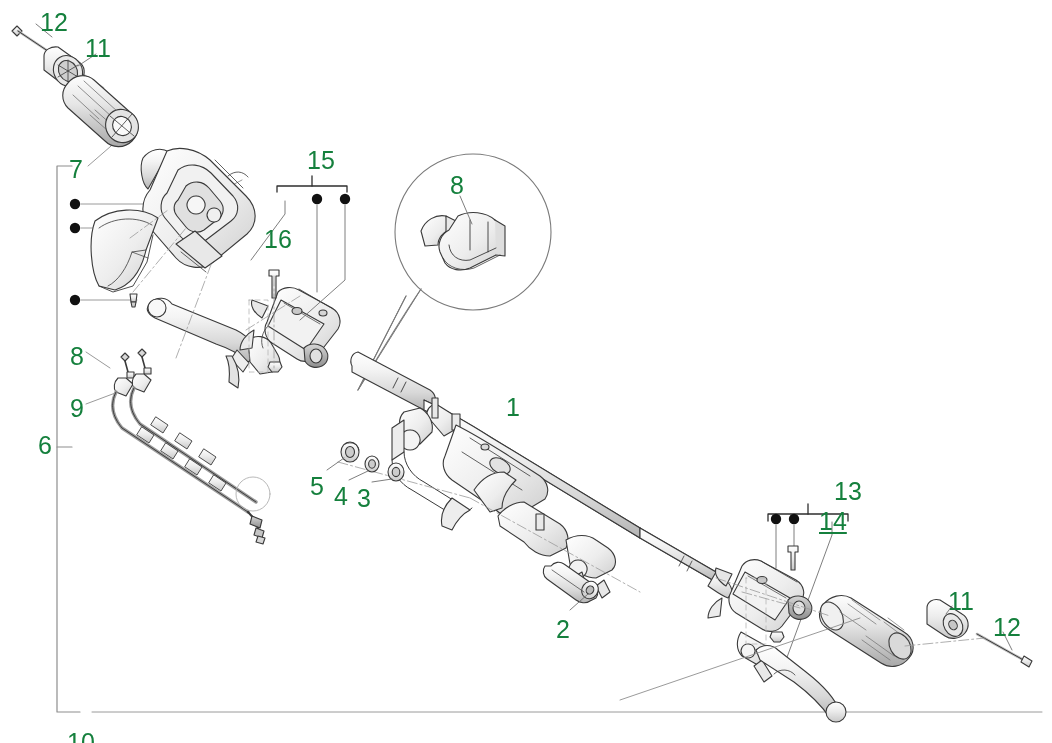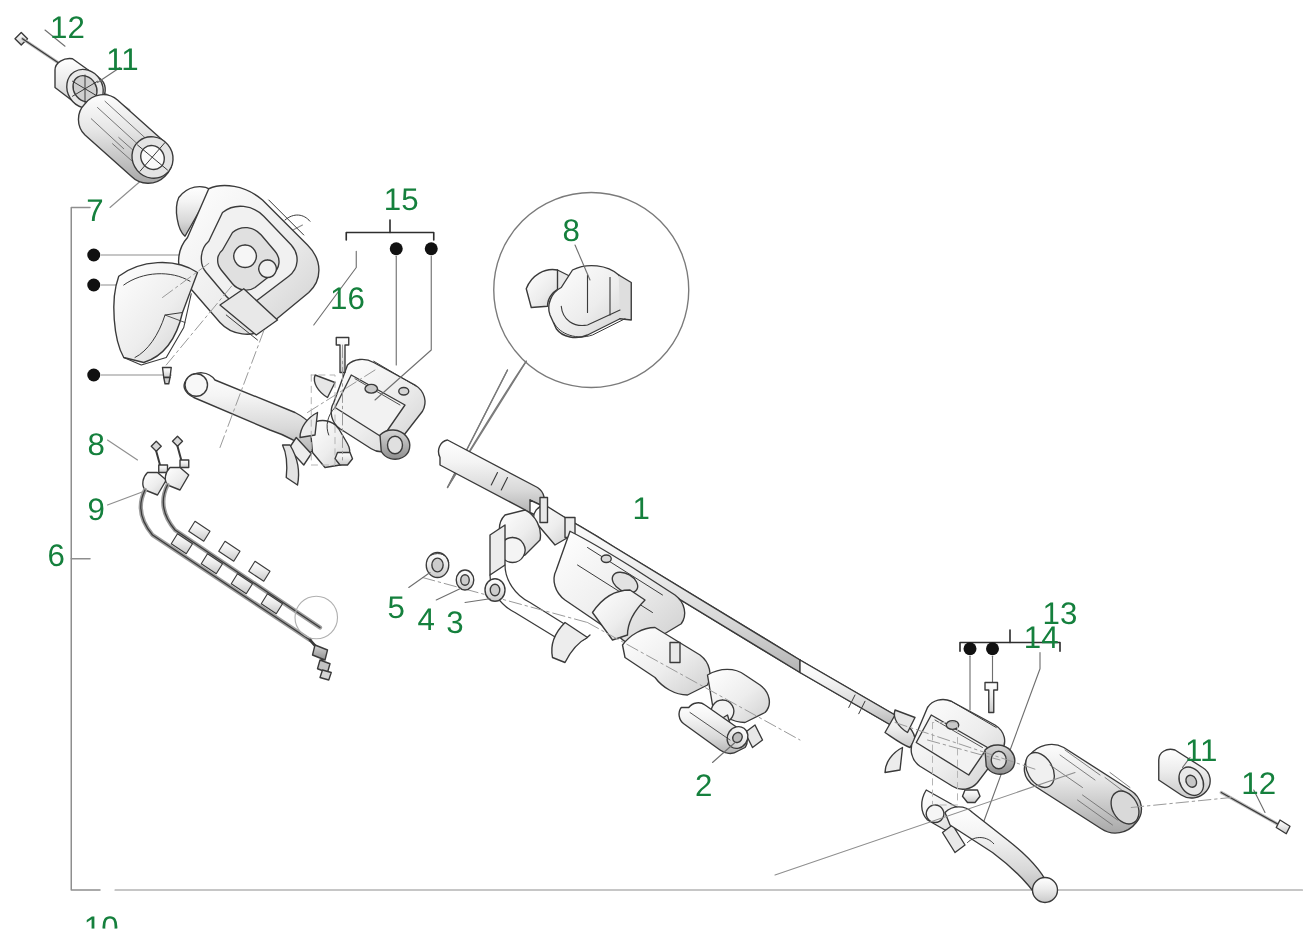--- a/index.html
+++ b/index.html
@@ -482,19 +482,19 @@
   <div class="callout-label" style="left:264px; top:187px;margin-top:40px;">16</div>
   <div class="callout-label" style="left:450px; top:173px;">8</div>
   <div class="callout-label" style="left:70px;  top:344px;">8</div>
   <div class="callout-label" style="left:70px;  top:396px;">9</div>
   <div class="callout-label" style="left:506px; top:395px;">1</div>
   <div class="callout-label" style="left:38px;  top:433px;">6</div>
   <div class="callout-label" style="left:310px; top:474px;">5</div>
   <div class="callout-label" style="left:334px; top:484px;">4</div>
   <div class="callout-label" style="left:357px; top:486px;">3</div>
   <div class="callout-label" style="left:797px; top:479px;margin-left:37px;">13</div>
-  <div class="callout-label" style="left:819px; top:498px;">14</div>
+  <div class="callout-label" style="left:819px; top:509px;text-decoration:underline;">14</div>
   <div class="callout-label" style="left:556px; top:617px;">2</div>
   <div class="callout-label" style="left:948px; top:589px;">11</div>
   <div class="callout-label" style="left:993px; top:615px;">12</div>
   <div class="callout-label" style="left:67px;  top:730px;">10</div>
 
 </div>
 
 </body></html>

